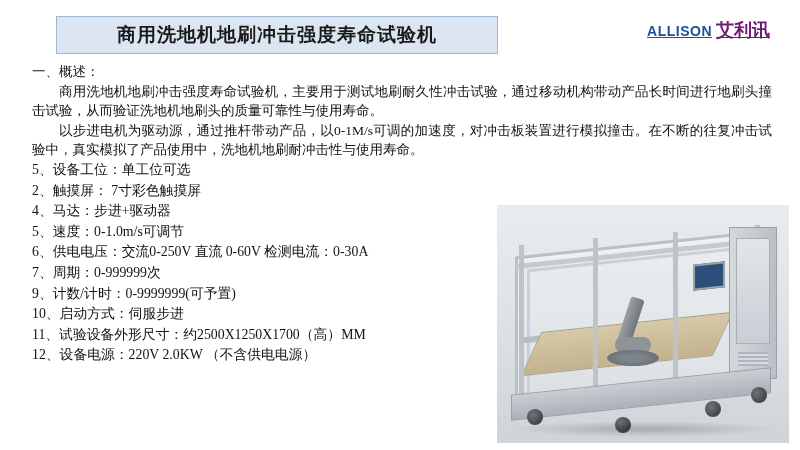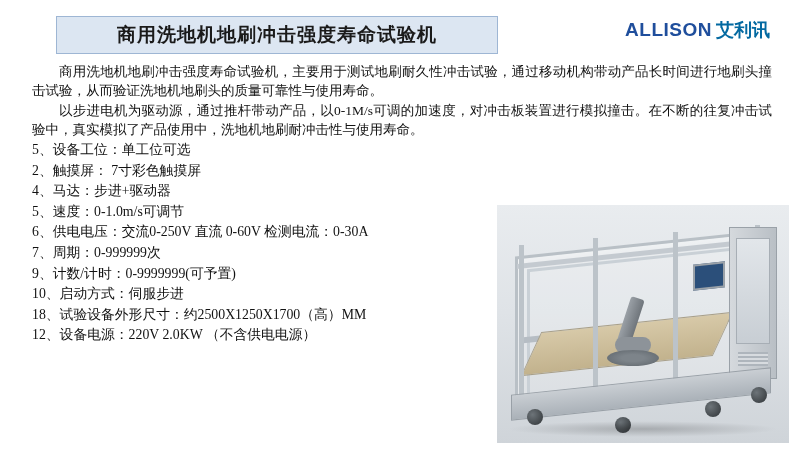--- a/index.html
+++ b/index.html
@@ -43,30 +43,32 @@
   .brand {
     position: absolute;
     right: 14px;
     top: 18px;
     display: flex;
     align-items: baseline;
     gap: 4px;
   }
   .brand-en {
     font-family: "Liberation Sans", sans-serif;
-    font-size: 19px;
+    font-size: 14px;
     font-weight: bold;
     color: #1f4e9c;
     letter-spacing: 0.5px;
+    text-decoration: underline;
   }
   .brand-cn {
     font-family: "Liberation Sans", sans-serif;
     font-size: 18px;
     font-weight: bold;
-    color: #0369a1;
+    color: #701a75;
+    text-decoration: underline;
   }
   
   .content {
     position: absolute;
     left: 32px;
     top: 62px;
     width: 740px;
   }
   .sec-head {
     font-size: 13.5px;
@@ -253,32 +255,33 @@
   <div class="title-box">
     <span class="title-text">商用洗地机地刷冲击强度寿命试验机</span>
   </div>
 
   <div class="brand">
     <span class="brand-en">ALLISON</span>
     <span class="brand-cn">艾利讯</span>
   </div>
 
   <div class="content">
+    <div class="sec-head">一、概述：</div>
     <p class="para">商用洗地机地刷冲击强度寿命试验机，主要用于测试地刷耐久性冲击试验，通过移动机构带动产品长时间进行地刷头撞击试验，从而验证洗地机地刷头的质量可靠性与使用寿命。</p>
     <p class="para">以步进电机为驱动源，通过推杆带动产品，以0-1M/s可调的加速度，对冲击板装置进行模拟撞击。在不断的往复冲击试验中，真实模拟了产品使用中，洗地机地刷耐冲击性与使用寿命。</p>
     <ul class="spec-list">
       <li>5、设备工位：单工位可选</li>
       <li>2、触摸屏：  7寸彩色触摸屏</li>
       <li>4、马达：步进+驱动器</li>
       <li>5、速度：0-1.0m/s可调节</li>
       <li>6、供电电压：交流0-250V   直流 0-60V   检测电流：0-30A</li>
       <li>7、周期：0-999999次</li>
       <li>9、计数/计时：0-9999999(可予置)</li>
       <li>10、启动方式：伺服步进</li>
-      <li>18、试验设备外形尺寸：约2500X1250X1700（高）MM</li>
+      <li>11、试验设备外形尺寸：约2500X1250X1700（高）MM</li>
       <li>12、设备电源：220V  2.0KW  （不含供电电源）</li>
     </ul>
   </div>
 
   <div class="photo">
     <div class="frame-outer"></div>
     <div class="frame-inner"></div>
     <div class="rail-top"></div>
     <div class="rail-mid"></div>
     <div class="deck"></div>

